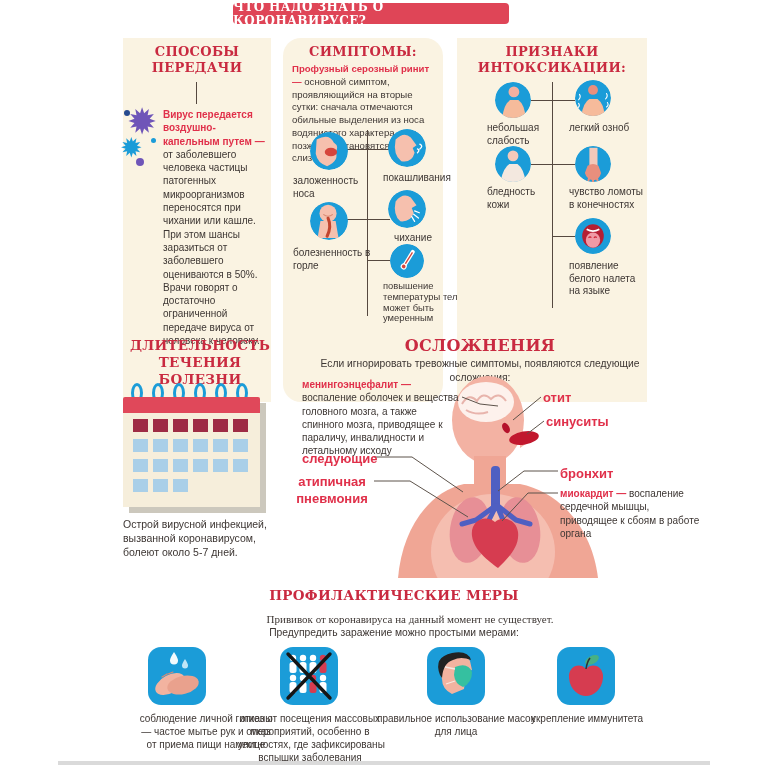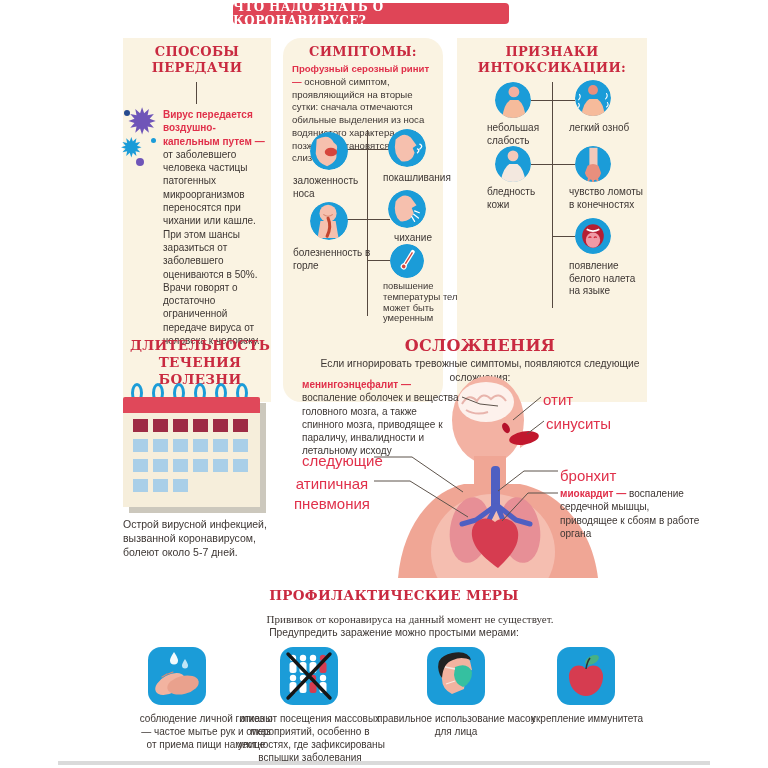--- a/index.html
+++ b/index.html
@@ -17,21 +17,21 @@
   .p3 { left:457px; width:190px; }
 
   .ptitle { position:absolute; left:0; top:6px; width:100%; text-align:center;
     font-family:"DejaVu Serif", serif; font-weight:bold; color:#c92a40;
     font-size:13px; line-height:1.25; letter-spacing:.3px; }
   .sec-title { position:absolute; text-align:center; font-family:"DejaVu Serif", serif;
     font-weight:bold; color:#c92a40; font-size:13.5px; line-height:1.25; letter-spacing:.3px; }
 
   .txt { font-size:10px; line-height:1.33; color:#3d3633; }
   .red-lead { color:#e0304a; font-weight:bold; }
-  .red-label { color:#e0304a; font-weight:normal; font-size:15px; line-height:1.3; }
+  .red-label { color:#e0304a; font-weight:bold; font-size:13px; line-height:1.3; }
 
   .vline { position:absolute; width:1px; background:#55483f; }
   .hline { position:absolute; height:1px; background:#55483f; }
 
   .cicon { position:absolute; border-radius:50%; overflow:hidden; }
   .cicon svg { display:block; }
   .ilabel { position:absolute; font-size:10px; line-height:1.25; color:#3d3633; }
 
   .star { position:absolute; font-family:"DejaVu Sans", sans-serif; line-height:1; }
   .dot { position:absolute; border-radius:50%; }

